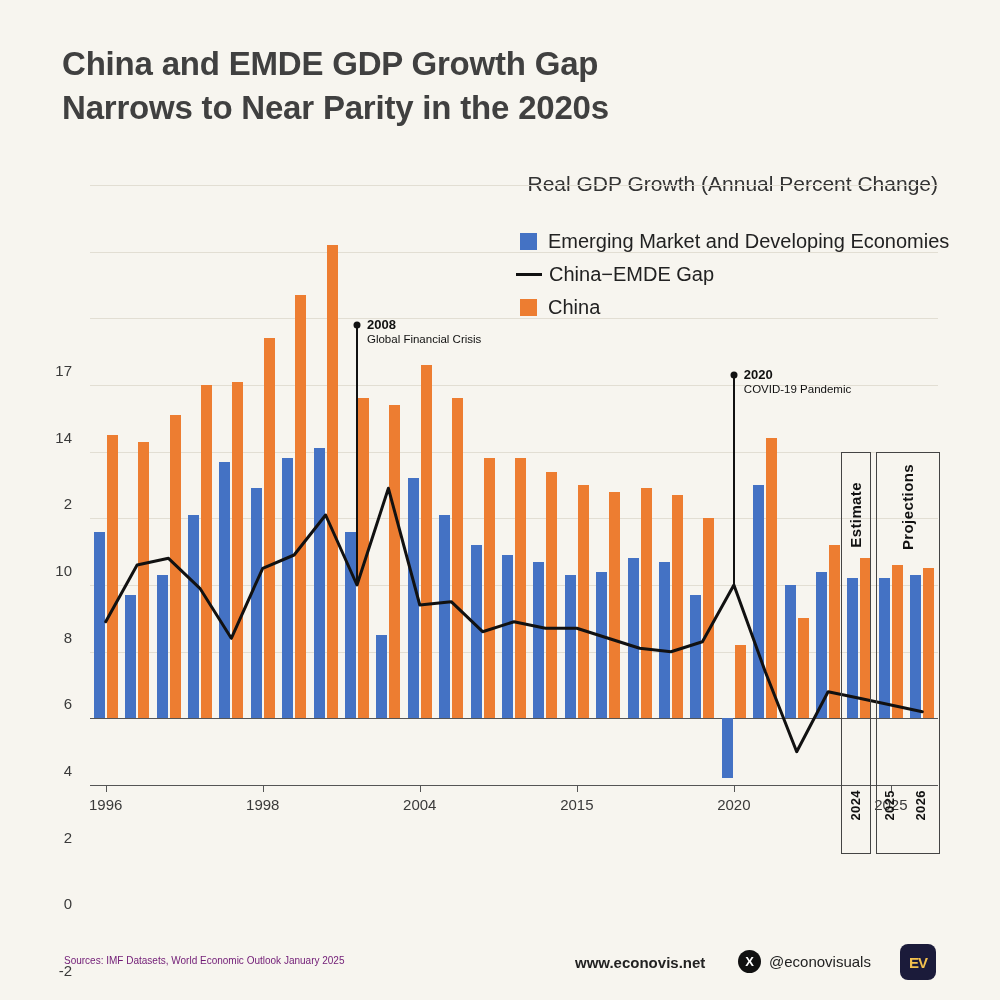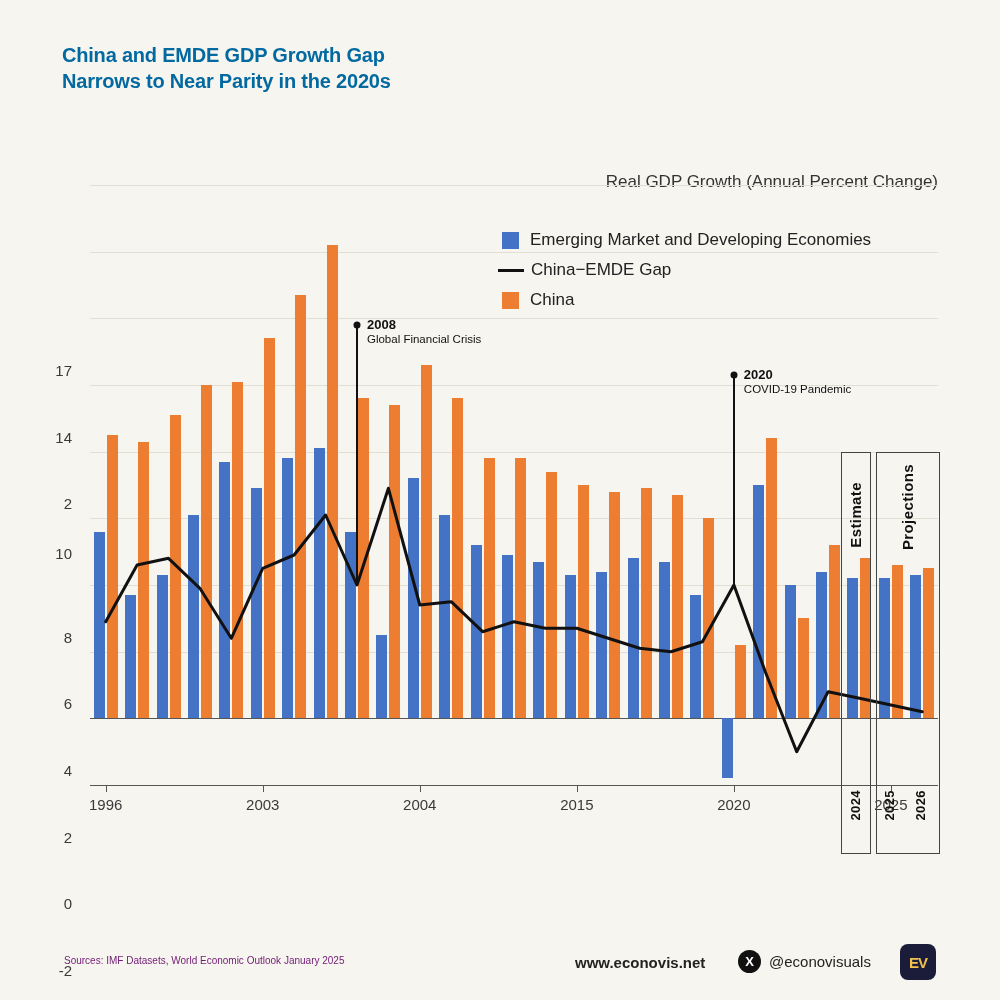--- a/index.html
+++ b/index.html
@@ -18,25 +18,25 @@
   .page {
     position: absolute;
     inset: 0;
   }
   
   .title {
     position: absolute;
     left: 62px;
     top: 42px;
     width: 800px;
-    font-size: 20px;
+    font-size: 33px;
     font-weight: bold;
     line-height: 1.32;
     letter-spacing: -0.2px;
-    color: #0369a1;
+    color: #404040;
     white-space: pre-line;
   }
   
   .chart-wrap {
     position: absolute;
     left: 0;
     top: 0;
     width: 1000px;
     height: 1000px;
   }
@@ -106,30 +106,30 @@
   .bar.china { background: #ed7d31; }
   .bars-layer, .line-layer, .anno-layer {
     position: absolute;
     inset: 0;
   }
   
   .chart-note {
     position: absolute;
     right: 62px;
     top: 172px;
-    font-size: 17px;
+    font-size: 21px;
     color: #333;
     text-align: right;
   }
   
   .legend {
     position: absolute;
-    left: 502px;
+    left: 520px;
     top: 230px;
-    font-size: 17px;
+    font-size: 20px;
   }
   .legend-row {
     display: flex;
     align-items: center;
     margin-bottom: 10px;
   }
   .legend-swatch {
     width: 17px;
     height: 17px;
     margin-right: 11px;
@@ -255,21 +255,21 @@
 
   <div class="chart-note">Real GDP Growth (Annual Percent Change)</div>
 
   <div class="ylabels" id="ylabels">
       <div class="ylabel-item" style="top: 785px;">-2</div>
       <div class="ylabel-item" style="top: 718.333px;">0</div>
       <div class="ylabel-item" style="top: 651.667px;">2</div>
       <div class="ylabel-item" style="top: 585px;">4</div>
       <div class="ylabel-item" style="top: 518.333px;">6</div>
       <div class="ylabel-item" style="top: 451.667px;">8</div>
-      <div class="ylabel-item" style="top: 368px;">10</div>
+      <div class="ylabel-item" style="top: 385px;">10</div>
       <div class="ylabel-item" style="top: 318.333px;">2</div>
       <div class="ylabel-item" style="top: 251.667px;">14</div>
       <div class="ylabel-item" style="top: 185px;">17</div>
     </div>
 
   <div class="chart-wrap">
     <div class="plot" id="plot">
       <div class="bars-layer" id="grid">
           <div class="gridline" style="top: 600px;"></div>
           <div class="gridline" style="top: 466.667px;"></div>
@@ -350,21 +350,21 @@
           <div class="anno-stem" style="left: 643.102px; top: 190px; height: 210px;"></div>
           <div class="anno-title" style="left: 653.852px; top: 182px;">2020</div>
           <div class="anno-sub" style="left: 653.852px; top: 198px;">COVID-19 Pandemic</div>
         </div>
     </div>
     <div class="axis-x"></div>
     <div id="xaxis">
         <div class="xtick-mark" style="left: 105.704px;"></div>
         <div class="xtick-label" style="left: 105.704px;">1996</div>
         <div class="xtick-mark" style="left: 262.741px;"></div>
-        <div class="xtick-label" style="left: 262.741px;">2003</div>
+        <div class="xtick-label" style="left: 262.741px;">1998</div>
         <div class="xtick-mark" style="left: 419.778px;"></div>
         <div class="xtick-label" style="left: 419.778px;">2004</div>
         <div class="xtick-mark" style="left: 576.815px;"></div>
         <div class="xtick-label" style="left: 576.815px; text-align: center;">2015</div>
         <div class="xtick-mark" style="left: 733.852px;"></div>
         <div class="xtick-label" style="left: 733.852px;">2020</div>
         <div class="xtick-mark" style="left: 890.889px;"></div>
         <div class="xtick-label" style="left: 890.889px;">2025</div>
       </div>
   </div>

